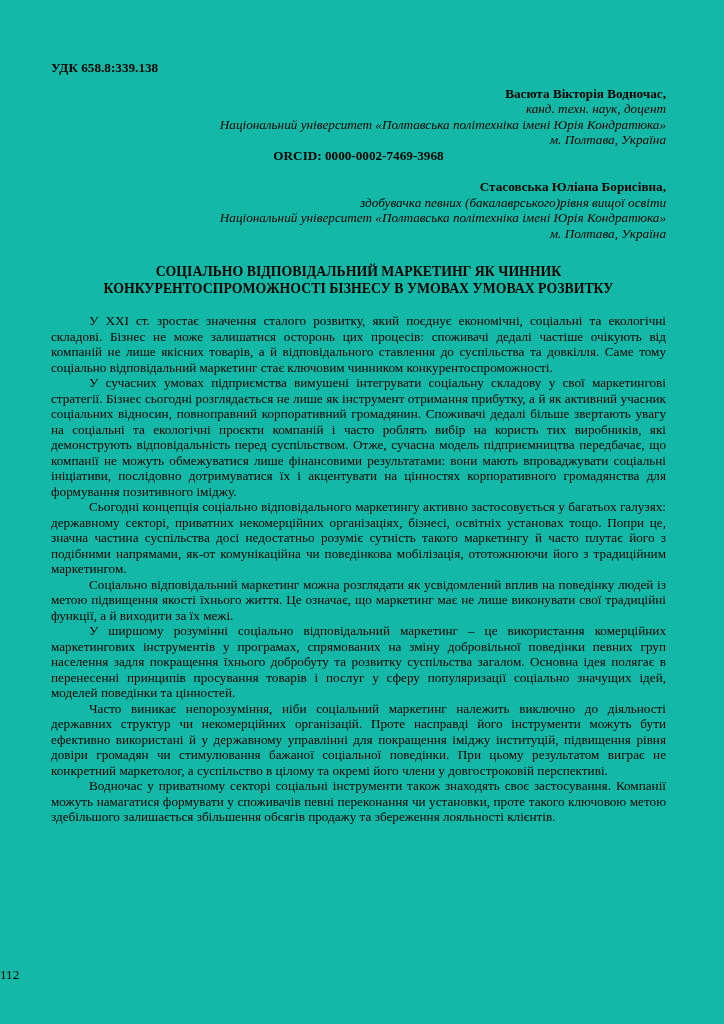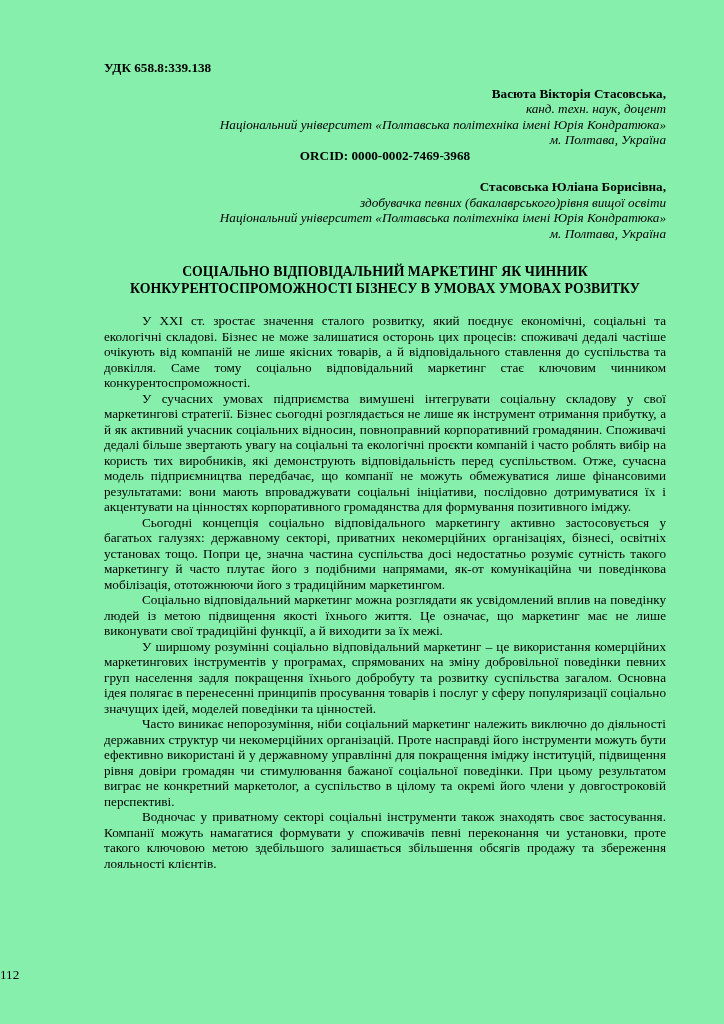--- a/index.html
+++ b/index.html
@@ -4,23 +4,23 @@
 <style>
   html, body {
     margin: 0;
     padding: 0;
     background: #e9e9e9;
   }
   .page {
     width: 724px;
     height: 1024px;
     margin: 0 auto;
-    background: #86efac;
+    background: #14b8a6;
     box-sizing: border-box;
-    padding: 60px 58px 0 104px;
+    padding: 60px 58px 0 51px;
     position: relative;
     font-family: "Liberation Serif", "DejaVu Serif", serif;
     color: #000000;
     font-size: 13.2px;
     line-height: 15.5px;
     overflow: hidden;
   }
   .udc {
     font-weight: bold;
     text-align: left;
@@ -62,21 +62,21 @@
   }
 </style>
 </head>
 <body>
 
 <div class="page">
 
   <div class="udc">УДК 658.8:339.138</div>
 
   <div class="author-block">
-    <div class="author-name">Васюта Вікторія Стасовська,</div>
+    <div class="author-name">Васюта Вікторія Водночас,</div>
     <div class="affil-line">канд. техн. наук, доцент</div>
     <div class="affil-line">Національний університет «Полтавська політехніка імені Юрія Кондратюка»</div>
     <div class="affil-line">м. Полтава, Україна</div>
     <div class="orcid-line">ORCID: 0000-0002-7469-3968</div>
   </div>
 
   <div class="author-block">
     <div class="author-name">Стасовська Юліана Борисівна,</div>
     <div class="affil-line">здобувачка певних (бакалаврського)рівня вищої освіти</div>
     <div class="affil-line">Національний університет «Полтавська політехніка імені Юрія Кондратюка»</div>

